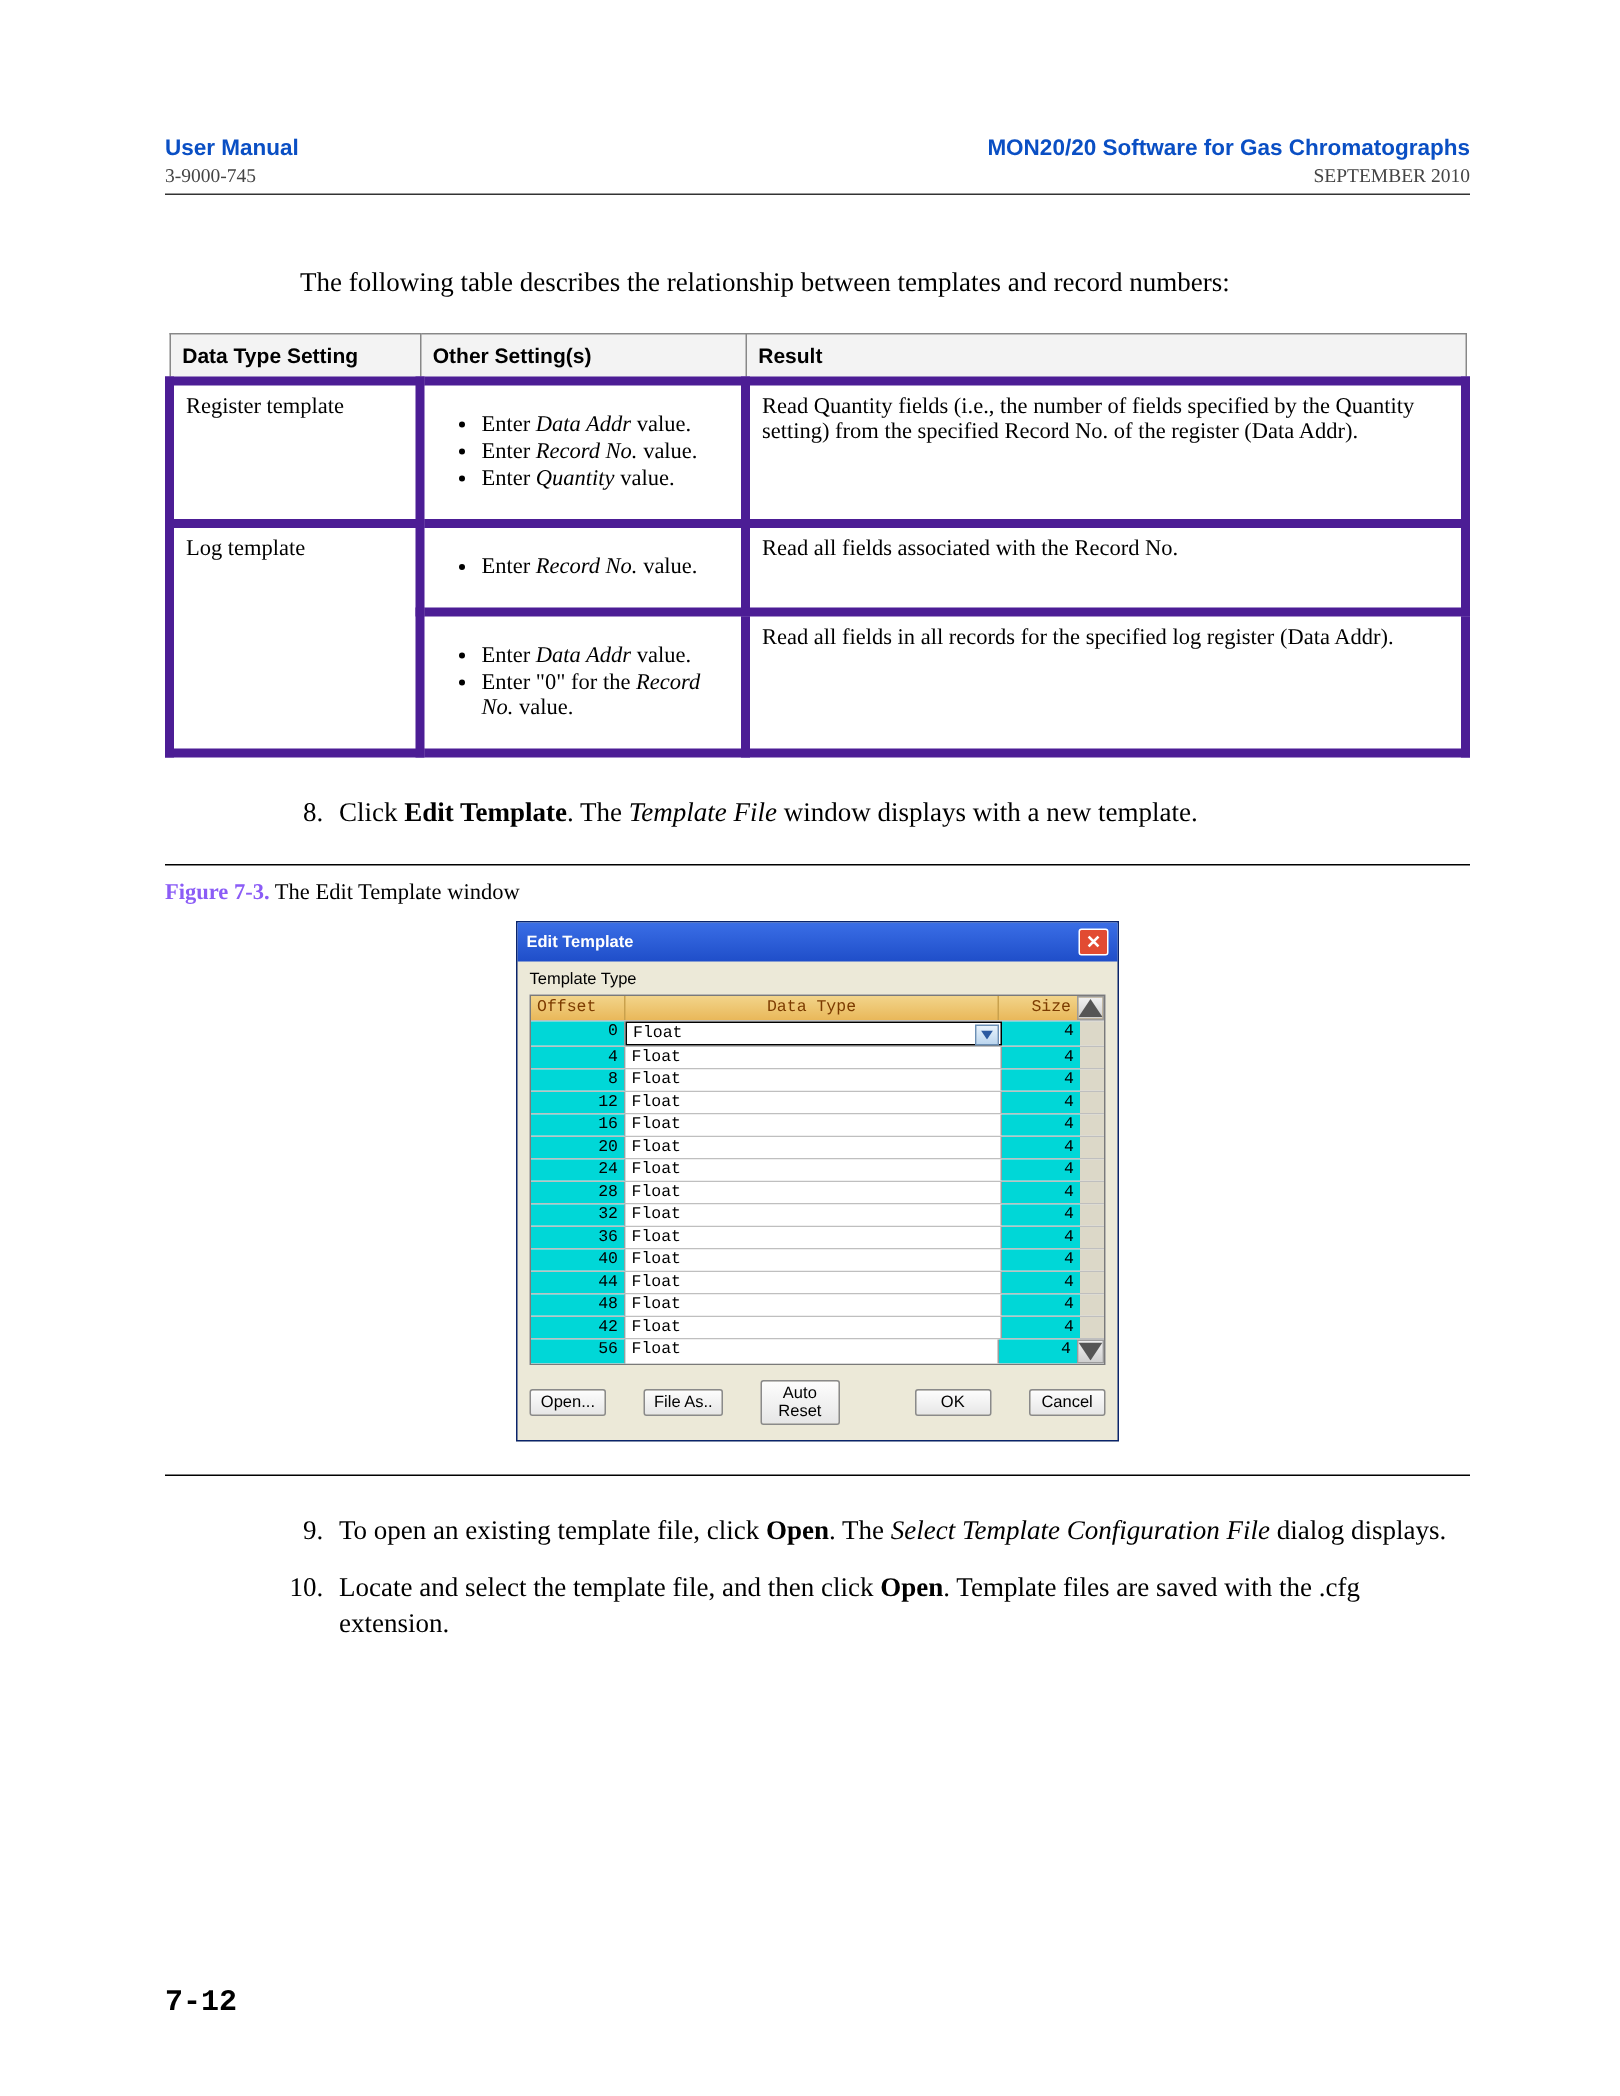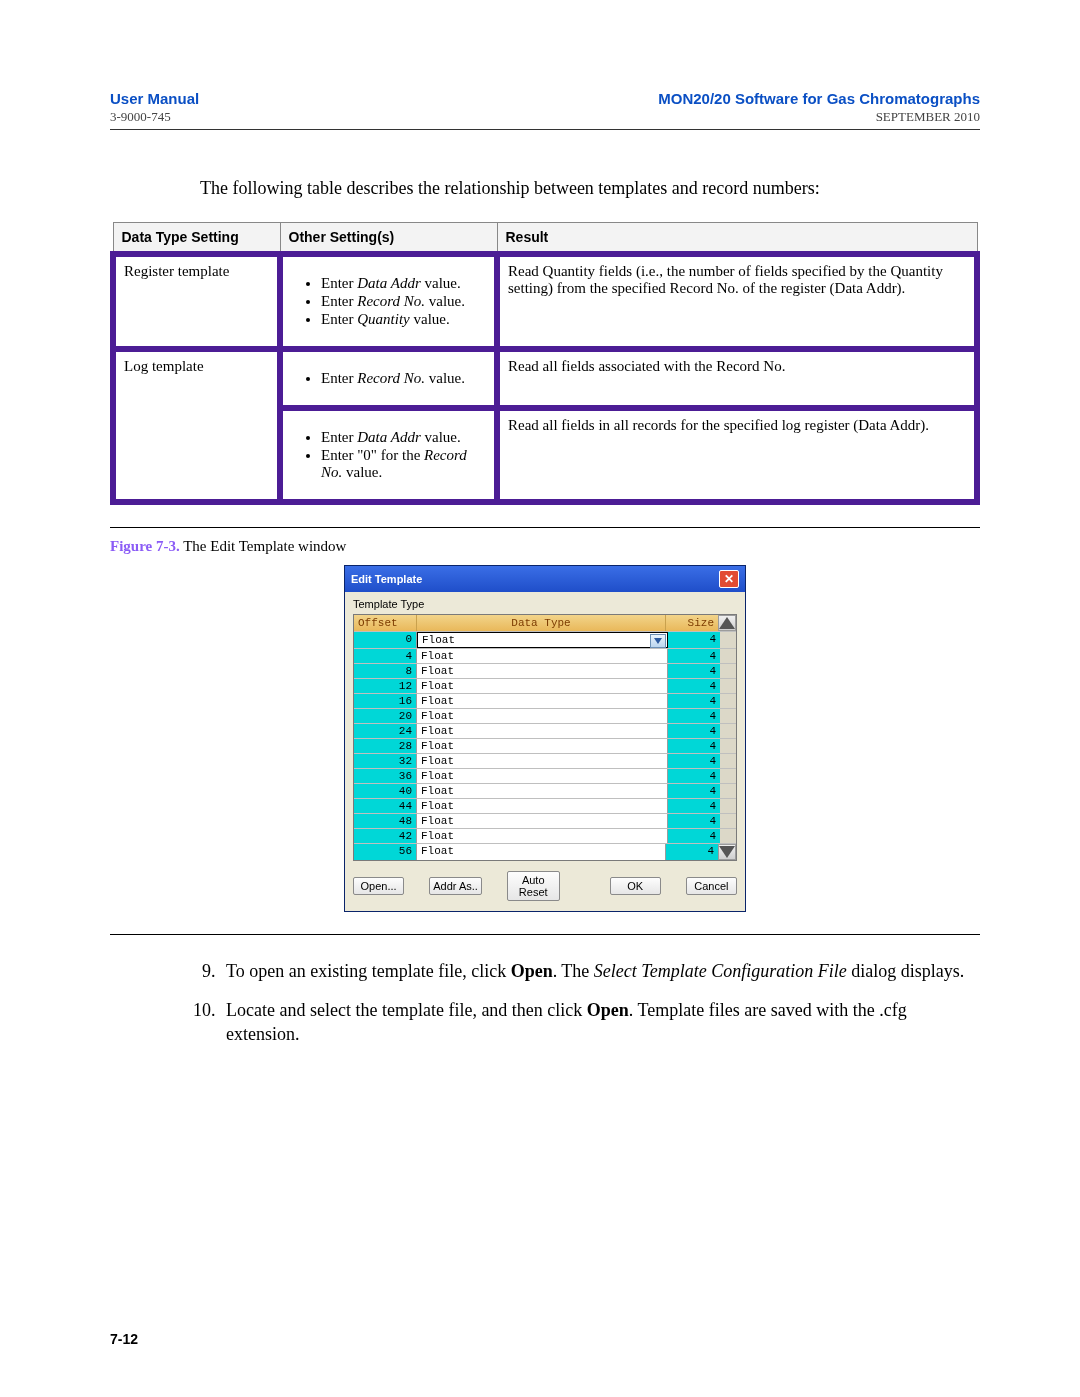--- a/index.html
+++ b/index.html
@@ -41,21 +41,21 @@
   .c-sc{width:16px;background:#dcd8c8}
   .row.first .c-dt{border:1.5px solid #000}
   .dd{position:absolute;right:1px;top:1px;width:14px;height:12px;background:linear-gradient(#e9f3fc,#bcd6ef);border:1px solid #6b8fb5;display:flex;align-items:center;justify-content:center}
   .dd svg{width:8px;height:6px}
   .scroll-arrow{width:16px;height:14px;background:linear-gradient(#f0f0f0,#cfcfcf);border:1px solid #9c9c9c;display:flex;align-items:center;justify-content:center}
   .btnrow{display:flex;gap:25px;margin-top:10px;align-items:center}
   .btn{background:linear-gradient(#fdfdfd,#e6e6e6);border:1px solid #8a8a8a;border-radius:2px;font-size:11px;padding:2px 0;text-align:center;font-family:Tahoma,Arial,sans-serif}
   .btn.sm{width:66px}
   .btn.md{width:68px}
   .spacer{flex:1}
-  .pgnum{position:absolute;bottom:50px;left:110px;font-family:Liberation Sans, sans-serif;font-weight:700;font-size:14px}
+  .pgnum{position:absolute;bottom:50px;left:110px;font-family:Liberation Mono, monospace;font-weight:700;font-size:20px}
 </style>
 </head>
 <body>
 
 <div class="page">
 
   <div class="hdr">
     <span>User Manual</span>
     <span>MON20/20 Software for Gas Chromatographs</span>
   </div>
@@ -102,20 +102,25 @@
           <ul>
             <li><span>Enter </span><span class="ital">Data Addr</span><span> value.</span></li>
             <li><span>Enter "0" for the </span><span class="ital">Record No.</span><span> value.</span></li>
           </ul>
         </td>
         <td>Read all fields in all records for the specified log register (Data Addr).</td>
       </tr>
     </tbody>
   </table>
 
+  <ol class="steps" start="8">
+    <li>
+      <span>Click </span><span class="bold">Edit Template</span><span>. The </span><span class="ital">Template File</span><span> window displays with a new template.</span>
+    </li>
+  </ol>
 
   <hr class="hr">
   <div class="figcap">
     <span class="lbl">Figure 7-3.</span><span>  The Edit Template window</span>
   </div>
 
   <div class="dlg-wrap">
     <div class="dlg">
       <div class="titlebar">
         <span>Edit Template</span>
@@ -230,21 +235,21 @@
                 <div class="c-sc scroll-arrow">
                   <svg viewBox="0 0 8 6">
                     <path d="M0 0 L8 0 L4 6 Z" fill="#555"></path>
                   </svg>
                 </div>
               </div>
             </div>
         </div>
         <div class="btnrow">
           <div class="btn sm">Open...</div>
-          <div class="btn md">Addr As..</div>
+          <div class="btn md">File As..</div>
           <div class="btn md">Auto Reset</div>
           <div class="spacer"></div>
           <div class="btn sm">OK</div>
           <div class="btn sm">Cancel</div>
         </div>
       </div>
     </div>
   </div>
 
   <hr class="hr">

